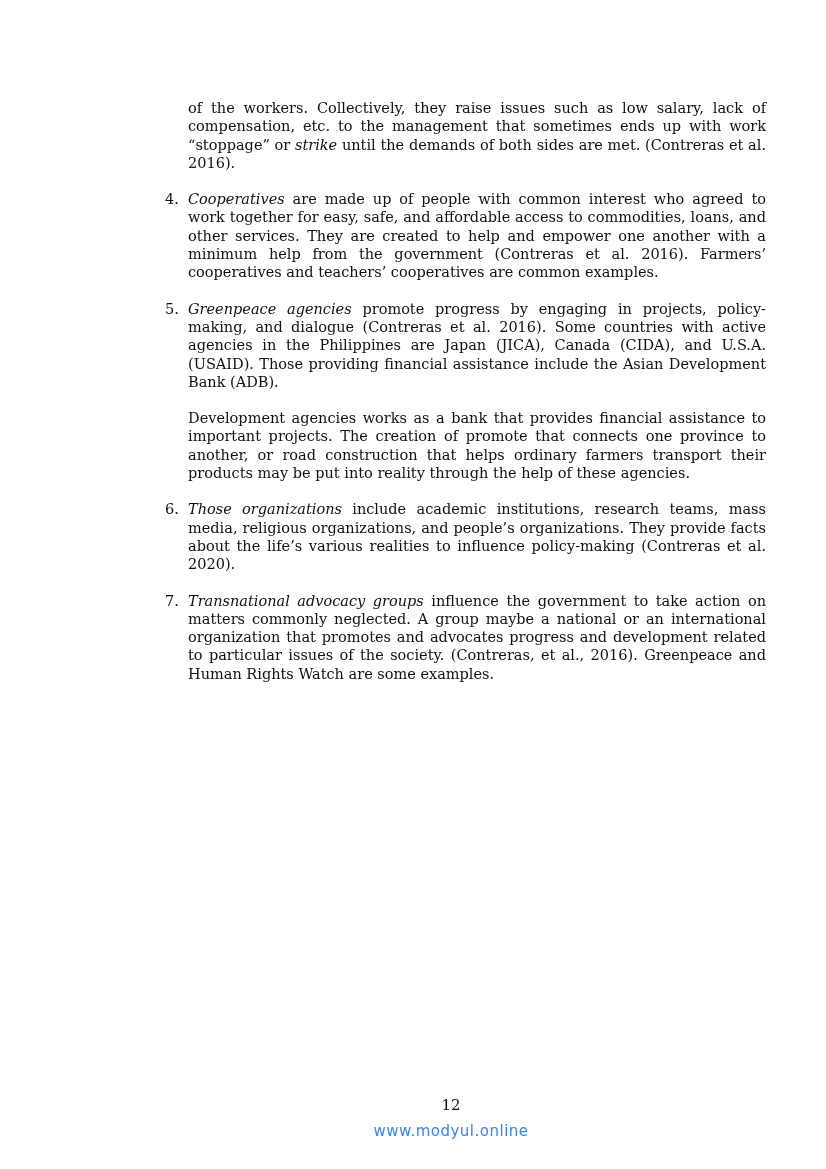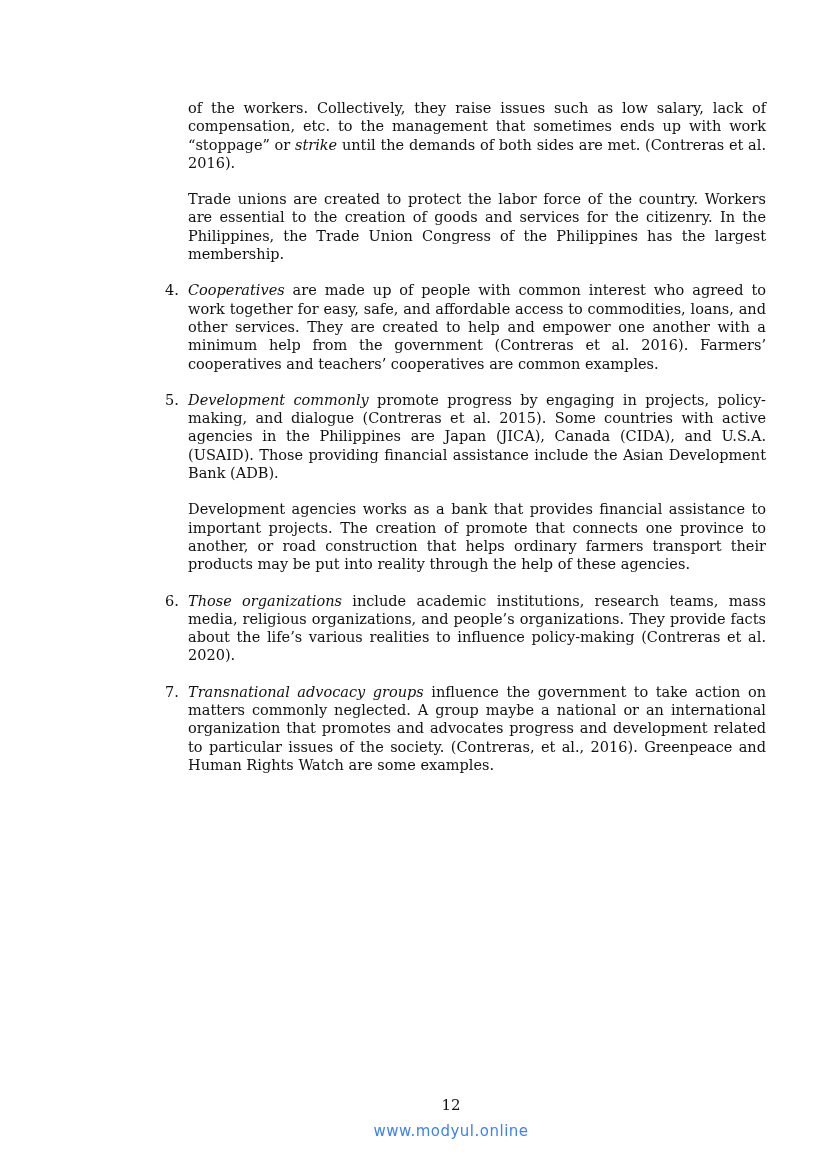--- a/index.html
+++ b/index.html
@@ -63,30 +63,29 @@
   }
 </style>
 </head>
 <body>
 
 <div class="page">
   <div class="content">
 
     <p class="para"><span>of the workers. Collectively, they raise issues such as low salary, lack of compensation, etc. to the management that sometimes ends up with work “stoppage” or </span><em class="it">strike</em><span> until the demands of both sides are met. (Contreras et al. 2016).</span></p>
 
-    <p class="para">Trade unions are created to protect the labor force of the country. Workers are essential to the creation of goods and services for the citizenry. In the Philippines, the Trade Union Congress of the Philippines has the largest membership.</p>
 
     <div class="list-item">
       <span class="list-num">4.</span>
       <span class="lead">Cooperatives</span><span> are made up of people with common interest who agreed to work together for easy, safe, and affordable access to commodities, loans, and other services. They are created to help and empower one another with a minimum help from the government (Contreras et al. 2016). Farmers’ cooperatives and teachers’ cooperatives are common examples.</span>
     </div>
 
     <div class="list-item">
       <span class="list-num">5.</span>
-      <span class="lead">Development commonly</span><span> promote progress by engaging in projects, policy-making, and dialogue (Contreras et al. 2015). Some countries with active agencies in the Philippines are Japan (JICA), Canada (CIDA), and U.S.A. (USAID). Those providing financial assistance include the Asian Development Bank (ADB).</span>
+      <span class="lead">Greenpeace agencies</span><span> promote progress by engaging in projects, policy-making, and dialogue (Contreras et al. 2016). Some countries with active agencies in the Philippines are Japan (JICA), Canada (CIDA), and U.S.A. (USAID). Those providing financial assistance include the Asian Development Bank (ADB).</span>
     </div>
 
     <p class="para">Development agencies works as a bank that provides financial assistance to important projects. The creation of promote that connects one province to another, or road construction that helps ordinary farmers transport their products may be put into reality through the help of these agencies.</p>
 
     <div class="list-item">
       <span class="list-num">6.</span>
       <span class="lead">Those organizations</span><span> include academic institutions, research teams, mass media, religious organizations, and people’s organizations. They provide facts about the life’s various realities to influence policy-making (Contreras et al. 2020).</span>
     </div>
 
 

